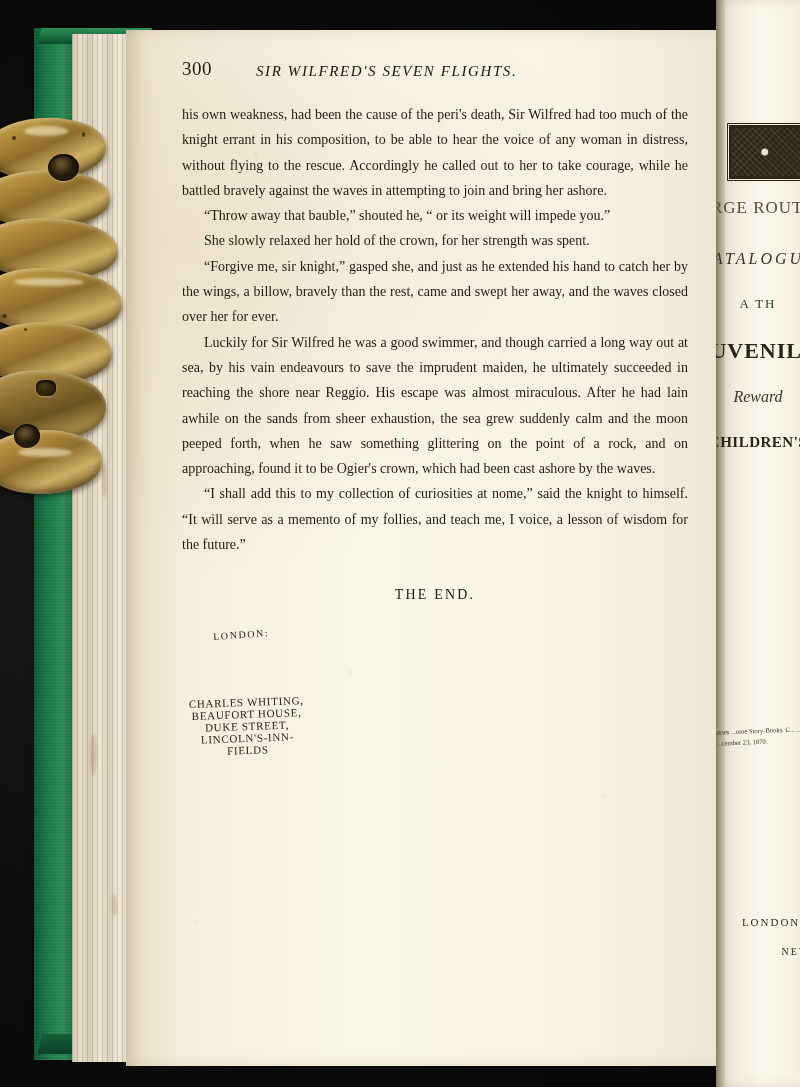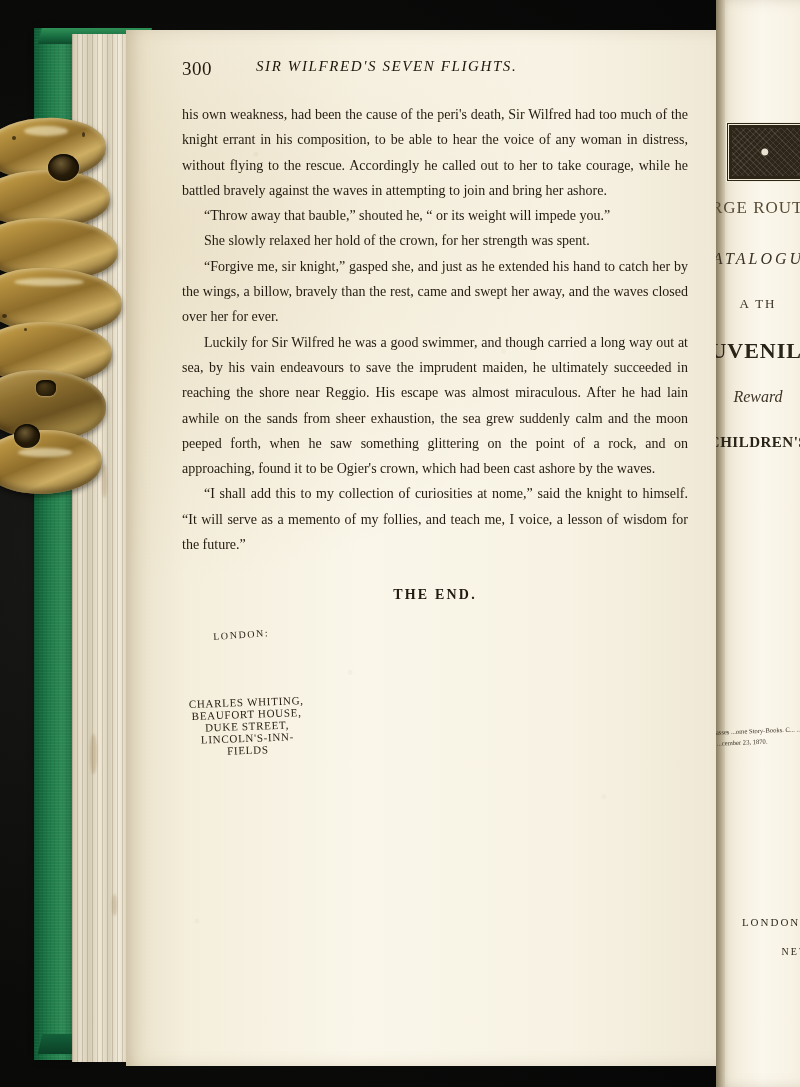--- a/index.html
+++ b/index.html
@@ -69,41 +69,41 @@
       radial-gradient(circle at 22% 12%, rgba(160,135,90,.22) 0 2px, transparent 3px),
       radial-gradient(circle at 64% 31%, rgba(160,135,90,.16) 0 2px, transparent 3px),
       radial-gradient(circle at 38% 62%, rgba(160,135,90,.18) 0 2px, transparent 3px),
       radial-gradient(circle at 81% 74%, rgba(160,135,90,.15) 0 2px, transparent 3px),
       radial-gradient(circle at 12% 86%, rgba(160,135,90,.2) 0 2px, transparent 3px);
   }
 
   .content{position:absolute;left:56px;top:28px;width:506px;color:#20180f;}
 
   .head{
-    display:flex;align-items:flex-start;margin:0 0 22px 0;
+    display:flex;align-items:flex-end;margin:0 0 22px 0;
   }
   .folio{
     font-size:19px;letter-spacing:.5px;width:74px;color:#241b11;
   }
   .run-title{
     font-style:italic;font-size:15px;letter-spacing:1.6px;font-weight:400;
     white-space:nowrap;color:#1d160d;
   }
 
   p.body{
     margin:0;font-size:14px;line-height:25.3px;
     text-align:justify;text-justify:inter-word;
     color:#241b10;text-indent:22px;
     -webkit-font-smoothing:antialiased;
   }
   p.body.cont{text-indent:0;}
 
   .theend{
     text-align:center;margin-top:30px;font-size:14px;letter-spacing:2.2px;
-    font-weight:700;color:#221a10;
+    font-weight:400;color:#221a10;
   }
   .imprint{
     text-align:center;margin-top:26px;color:#2a2115;
   }
   .imprint .l1{font-size:10px;letter-spacing:1.6px;}
   .imprint .l2{font-size:11px;letter-spacing:.7px;margin-top:5px;}
 
   
   .rpage{
     position:absolute;left:716px;top:0px;width:84px;height:1087px;

